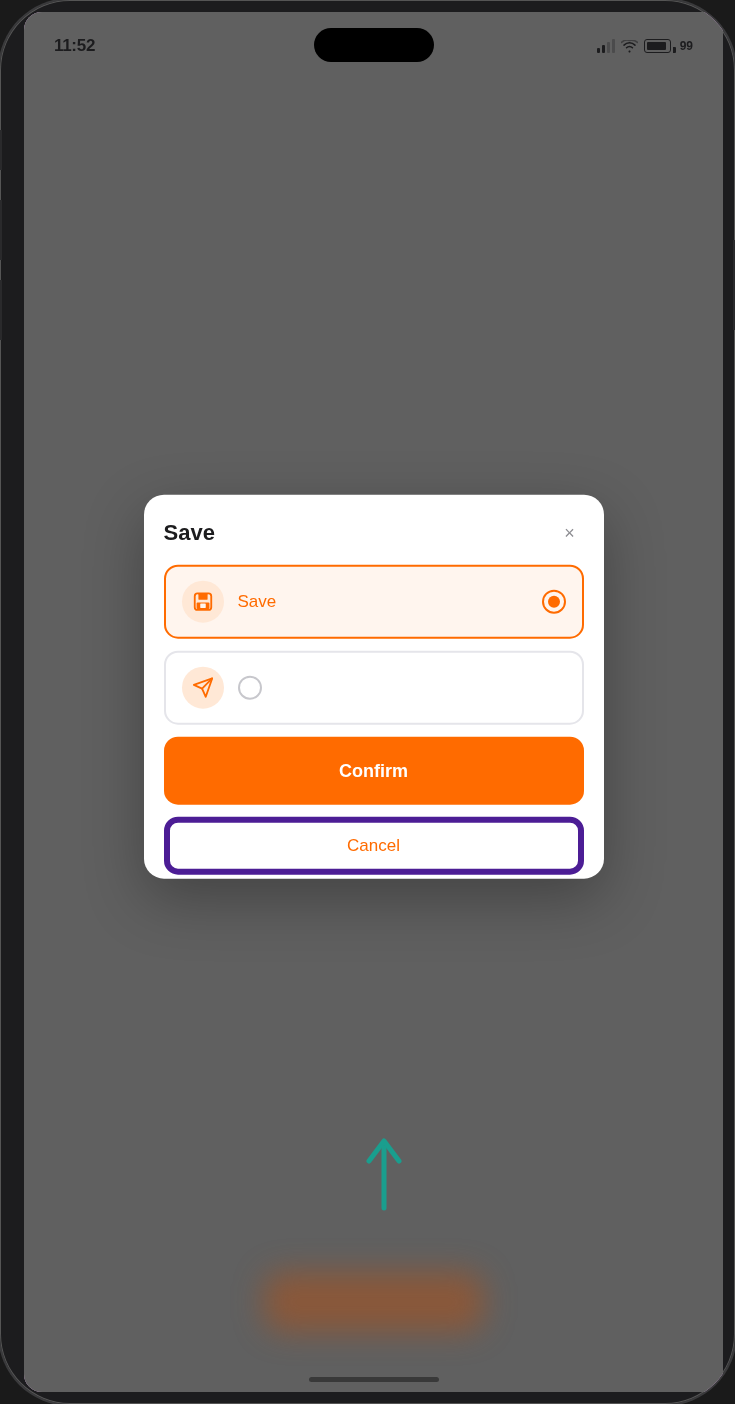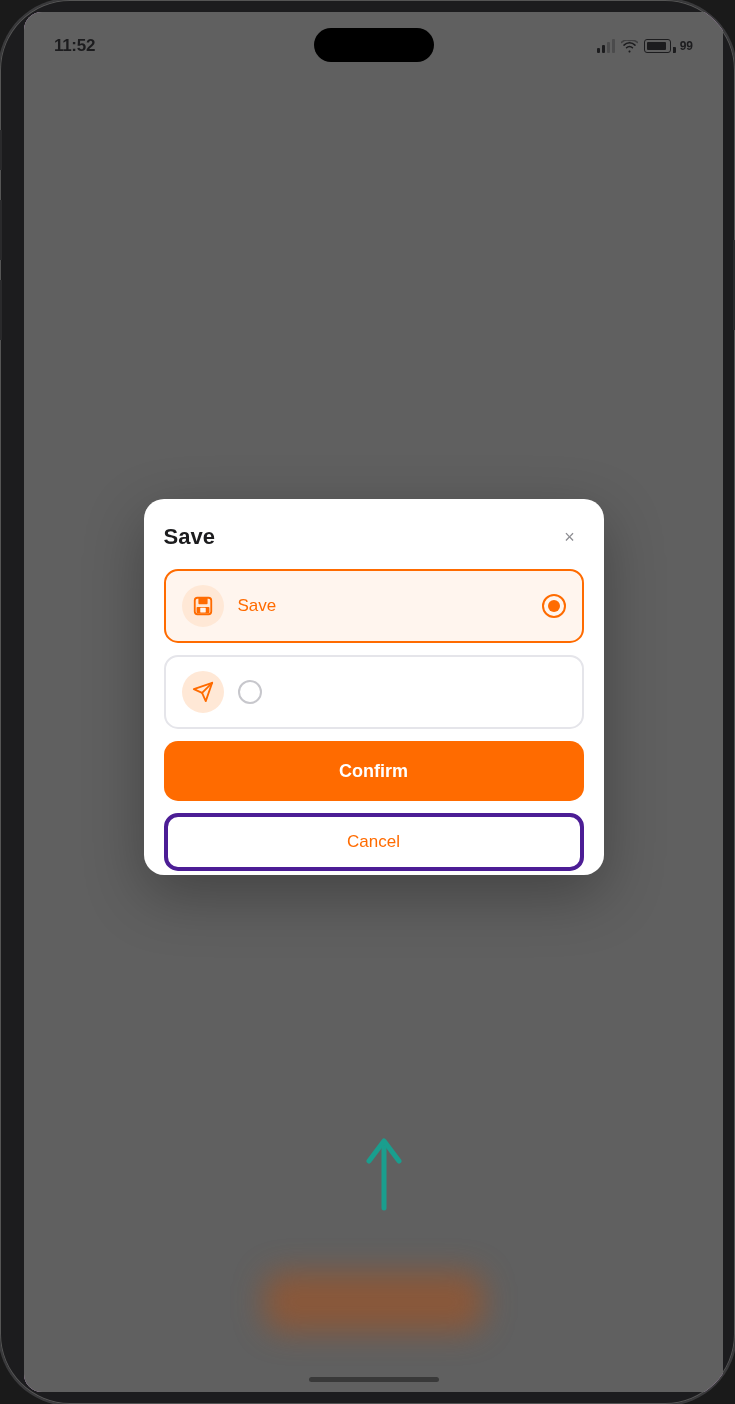--- a/index.html
+++ b/index.html
@@ -316,37 +316,37 @@
     .radio-inner {
       width: 12px;
       height: 12px;
       border-radius: 50%;
       background: #FF6B00;
     }
 
     
     .confirm-button {
       width: 100%;
-      height: 60px;
+      height: 68px;
       background: #FF6B00;
       border: none;
       border-radius: 14px;
       color: #fff;
       font-size: 18px;
       font-weight: 700;
       cursor: pointer;
       margin-bottom: 12px;
     }
 
     
     .cancel-button {
       width: 100%;
       height: 58px;
       background: #fff;
-      border: 4px solid #4c1d95;
+      border: 6px solid #4c1d95;
       border-radius: 14px;
       color: #FF6B00;
       font-size: 17px;
       font-weight: 500;
       cursor: pointer;
     }
 
     
     .arrow-annotation {
       position: absolute;

